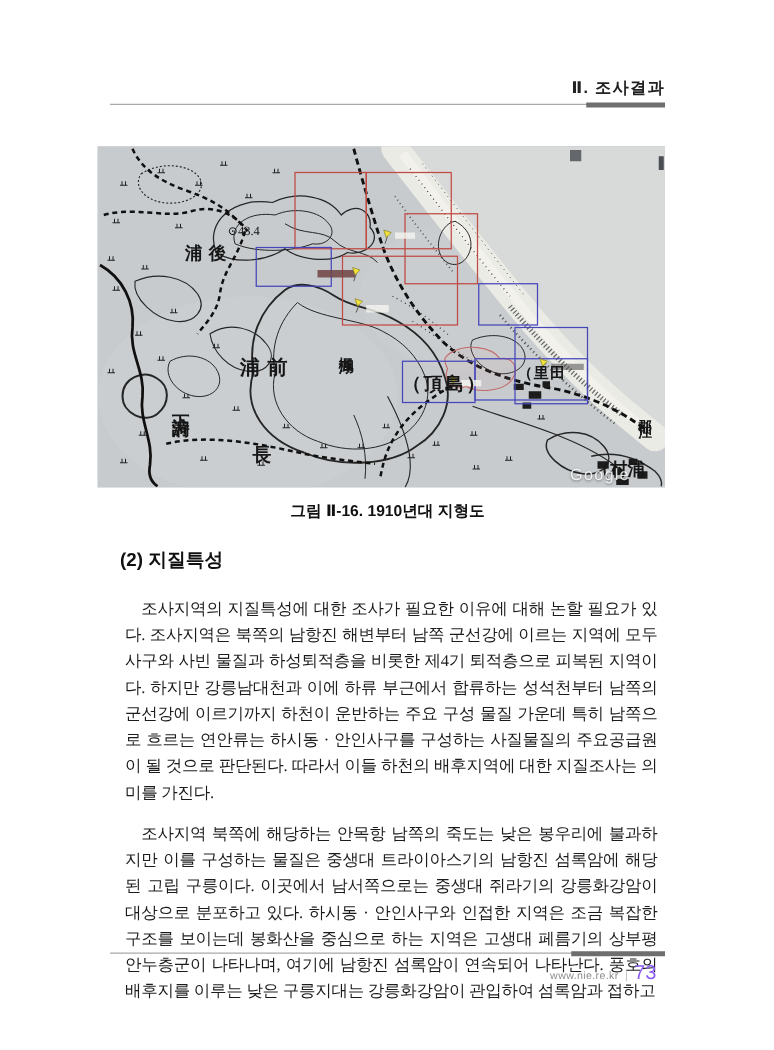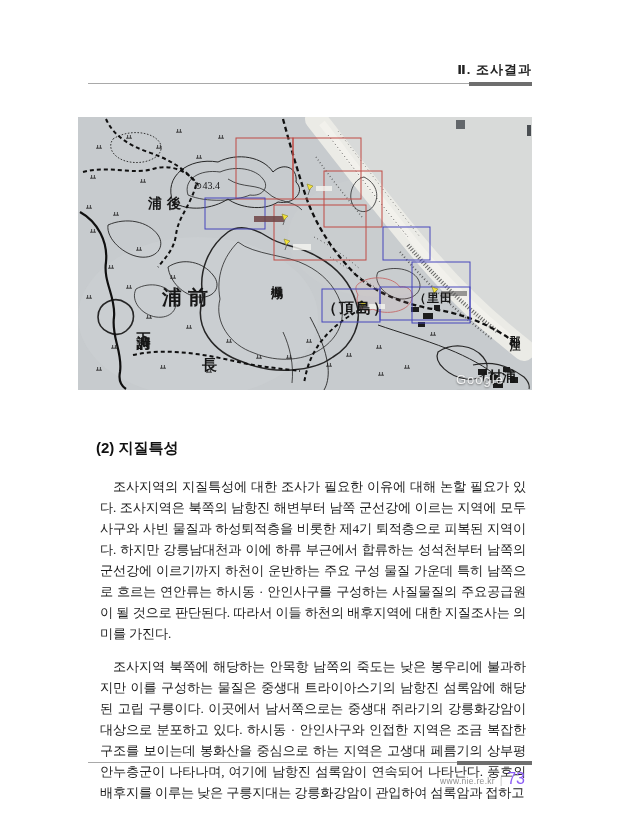--- a/index.html
+++ b/index.html
@@ -197,32 +197,33 @@
             <path d="M-1,-5 L5,-3 L1,1 Z" fill="#f2e23a" stroke="#8a852a" stroke-width="0.6"></path>
           </g>
         <g transform="translate(355,175)">
             <line x1="0" y1="6" x2="2" y2="0" stroke="#555" stroke-width="0.8"></line>
             <path d="M-1,-5 L5,-3 L1,1 Z" fill="#f2e23a" stroke="#8a852a" stroke-width="0.6"></path>
           </g>
       </g>
     </svg>
 
     <div class="mlabel" style="left:70px;top:80px;font-size:14px;letter-spacing:5px;">浦後</div>
-    <div class="mlabel" style="left:116px;top:64px;font-size:10px;font-weight:normal;">⊙43.4</div>
-    <div class="mlabel" style="left:84px;top:170px;font-size:20px;letter-spacing:6px;">浦前</div>
+    <div class="mlabel" style="left:104px;top:64px;font-size:10px;font-weight:normal;">⊙43.4</div>
+    <div class="mlabel" style="left:114px;top:170px;font-size:16px;letter-spacing:6px;">浦前</div>
     <div class="mlabel vert" style="left:58px;top:204px;font-size:14px;">下詩洞</div>
     <div class="mlabel" style="left:124px;top:241px;font-size:15px;">長</div>
     <div class="mlabel vert" style="left:193px;top:158px;font-size:12px;">楓湖</div>
     <div class="mlabel" style="left:244px;top:184px;font-size:15px;letter-spacing:2px;">（頂島）</div>
     <div class="mlabel" style="left:336px;top:175px;font-size:12px;letter-spacing:1px;">（里田</div>
     <div class="mlabel vert" style="left:431px;top:210px;font-size:11px;">郡仙江</div>
     <div class="mlabel" style="left:396px;top:253px;font-size:14px;">（村浦</div>
     <div class="watermark">Google Earth</div>
   </div>
 
+  <div class="caption">그림  Ⅱ-16. 1910년대 지형도</div>
 
   <div class="sec-heading">(2) 지질특성</div>
 
   <div class="bodytext">
     <p class="para">조사지역의 지질특성에 대한 조사가 필요한 이유에 대해 논할 필요가 있다. 조사지역은 북쪽의 남항진 해변부터 남쪽 군선강에 이르는 지역에 모두 사구와 사빈 물질과 하성퇴적층을 비롯한 제4기 퇴적층으로 피복된 지역이다. 하지만 강릉남대천과 이에 하류 부근에서 합류하는 성석천부터 남쪽의 군선강에 이르기까지 하천이 운반하는 주요 구성 물질 가운데 특히 남쪽으로 흐르는 연안류는 하시동 · 안인사구를 구성하는 사질물질의 주요공급원이 될 것으로 판단된다. 따라서 이들 하천의 배후지역에 대한 지질조사는 의미를 가진다.</p>
     <p class="para">조사지역 북쪽에 해당하는 안목항 남쪽의 죽도는 낮은 봉우리에 불과하지만 이를 구성하는 물질은 중생대 트라이아스기의 남항진 섬록암에 해당된 고립 구릉이다. 이곳에서 남서쪽으로는 중생대 쥐라기의 강릉화강암이 대상으로 분포하고 있다. 하시동 · 안인사구와 인접한 지역은 조금 복잡한 구조를 보이는데 봉화산을 중심으로 하는 지역은 고생대 페름기의 상부평안누층군이 나타나며, 여기에 남항진 섬록암이 연속되어 나타난다. 풍호의 배후지를 이루는 낮은 구릉지대는 강릉화강암이 관입하여 섬록암과 접하고</p>
   </div>
 
   <div class="ftr-rule"></div>
   <div class="ftr-rule-thick"></div>

